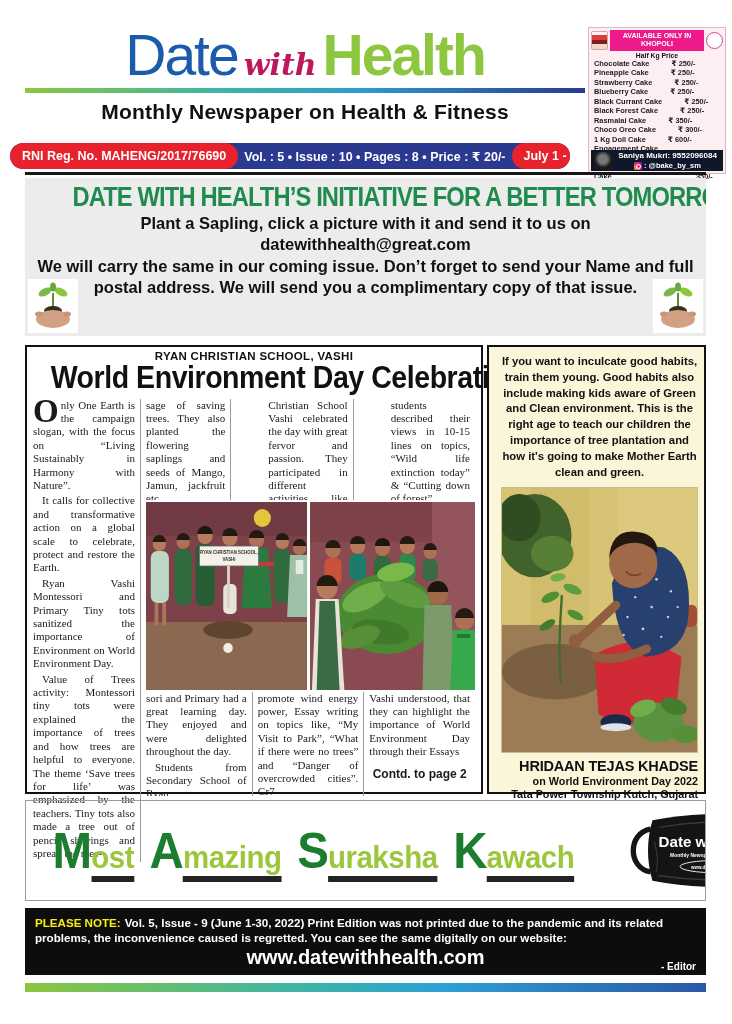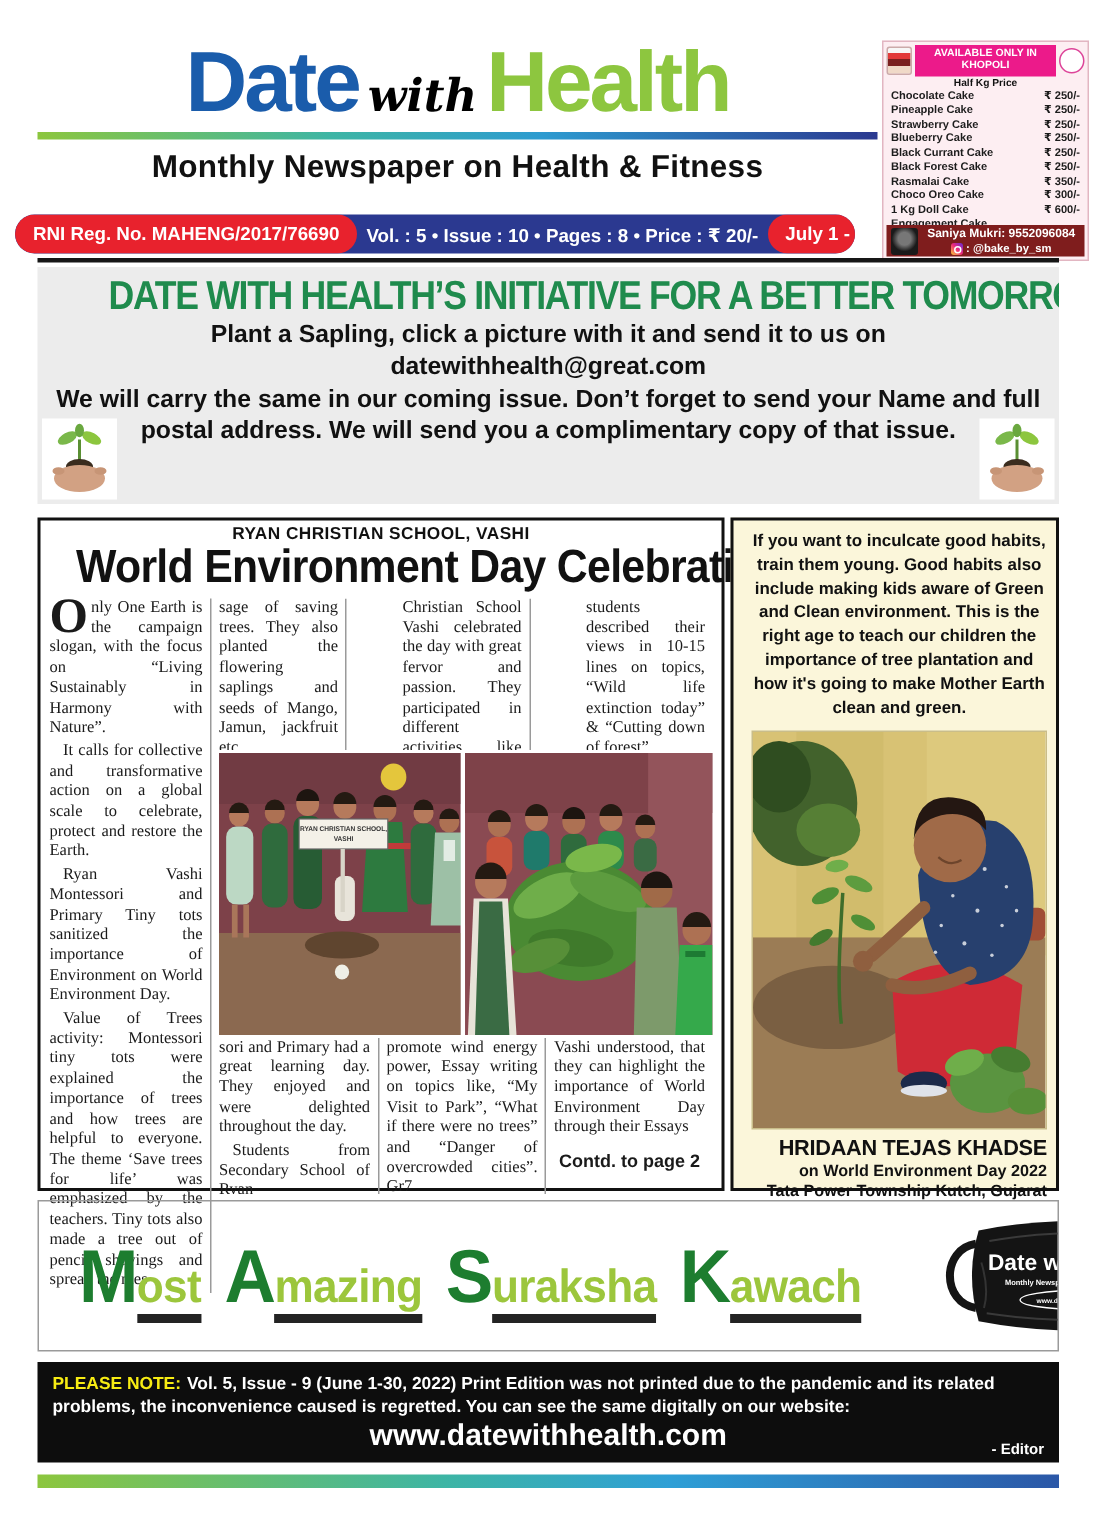--- a/index.html
+++ b/index.html
@@ -4,22 +4,22 @@
 <style>
   * { margin:0; padding:0; box-sizing:border-box; }
   html,body { background:#e9e9e9; }
   .page {
     position:relative; width:732px; height:1024px; margin:0 auto;
     background:#ffffff; overflow:hidden;
     font-family:"Liberation Sans","DejaVu Sans",sans-serif; color:#111;
   }
   
   .masthead { position:absolute; left:25px; top:22px; width:560px; text-align:center; }
-  .mh-date   { color:#1a5cab; font-size:57px; font-weight:bold; letter-spacing:-2px;margin-top:29px; }
-  .mh-with   { font-family:"DejaVu Serif",serif; font-style:italic; font-size:30px; color:#000000; padding:0 6px; font-weight:bold;}
+  .mh-date   { color:#1a5cab; font-size:57px; font-weight:normal; letter-spacing:-2px;margin-top:29px; }
+  .mh-with   { font-family:"DejaVu Serif",serif; font-style:italic; font-size:30px; color:#be185d; padding:0 6px; font-weight:bold;}
   .mh-health { color:#8dc63f; font-size:57px; font-weight:bold; letter-spacing:-2px; }
   .mh-rule   { height:5px; margin-top:0; background:linear-gradient(90deg,#8cc63e 0%,#3db5a5 35%,#2d9bd0 60%,#2b3990 100%); }
   .mh-tagline{ font-size:21px; font-weight:bold; margin-top:7px; letter-spacing:0.2px; }
   
   .info-bar {
     position:absolute; left:10px; top:143px; width:560px; height:26px;
     background:#2b3990; border-radius:13px; display:flex; align-items:center;
     justify-content:flex-start; overflow:hidden;
   }
   .pill { background:#e8222d; color:#fff; font-weight:bold; font-size:12.5px;
@@ -30,22 +30,22 @@
              background:#fdeef2; border:1px solid #e2b6c2; font-weight:bold; }
   .cake-head { display:flex; align-items:center; gap:2px; padding:2px 2px 0 2px; }
   .cake-img { width:17px; height:19px; flex:none; border-radius:2px;
     background:linear-gradient(180deg,#f7f7f7 0 20%,#e23a3a 20% 45%,#7a2020 45% 70%,#f0d9c8 70% 100%); border:1px solid #caa; }
   .avail-box { background:#ec1a8a; color:#fff; font-size:7px; line-height:1.2; text-align:center;
                padding:2px 3px; flex:1; }
   .stamp { width:17px; height:17px; flex:none; border-radius:50%; border:1px solid #d49; background:#fff;
            display:flex; align-items:center; justify-content:center; font-size:5px; color:#d49; }
   .half-kg { text-align:center; font-size:6.8px; margin-top:1px; }
   .cake-list { padding:0 5px; }
-  .cake-row { display:flex; justify-content:space-between; font-size:7.4px; line-height:1.28; color:#1c1c1c; }
-  .cake-contact { position:absolute; left:2px; right:2px; bottom:2px; background:#7f1d1d; color:#fff;
+  .cake-row { display:flex; justify-content:flex-start; font-size:7.4px; line-height:1.28; color:#1c1c1c;gap:22px; }
+  .cake-contact { position:absolute; left:2px; right:2px; bottom:2px; background:#0f172a; color:#fff;
                   display:flex; align-items:center; gap:3px; padding:1px 3px; }
   .contact-photo { width:18px; height:18px; flex:none; background:radial-gradient(circle at 50% 40%, #777 0 30%, #1a1a1a 60%); border-radius:2px; }
   .contact-lines { flex:1; text-align:center; }
   .contact-name { font-size:8px; line-height:1.2; }
   .insta-line { display:flex; align-items:flex-end; justify-content:center; gap:2px; font-size:7.5px; }
   .insta-icon { width:8px; height:8px; border-radius:2px;
     background:linear-gradient(45deg,#f9ce34,#ee2a7b,#6228d7); position:relative; flex:none;}
   .insta-icon::after { content:""; position:absolute; inset:1.5px; border:1px solid #fff; border-radius:50%; }
   .header-rule { position:absolute; left:25px; top:172px; width:681px; height:2.5px; background:#161616; }
   

